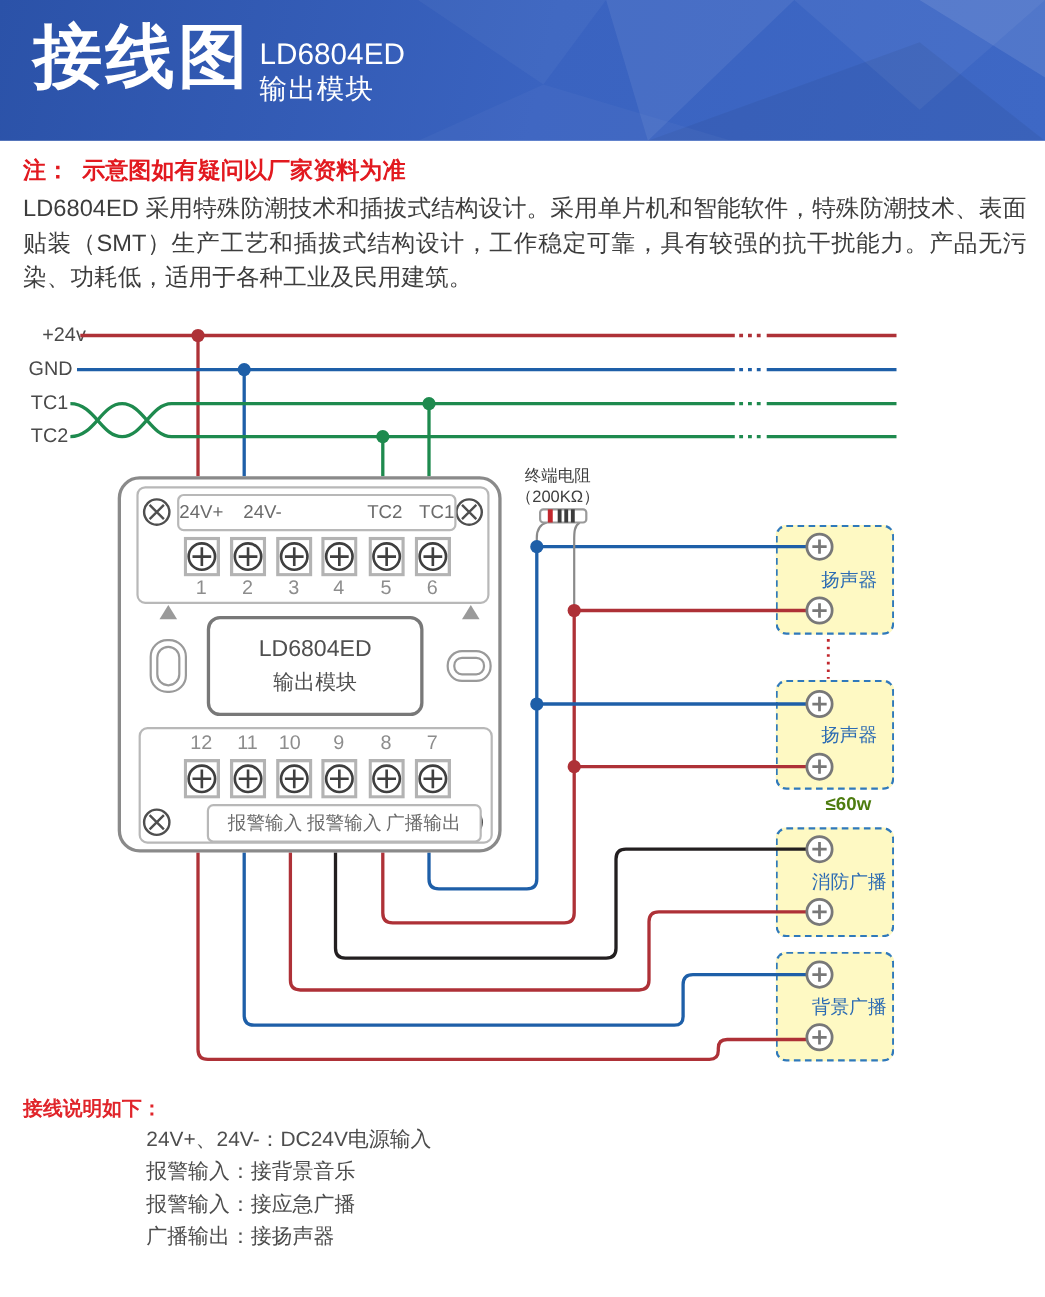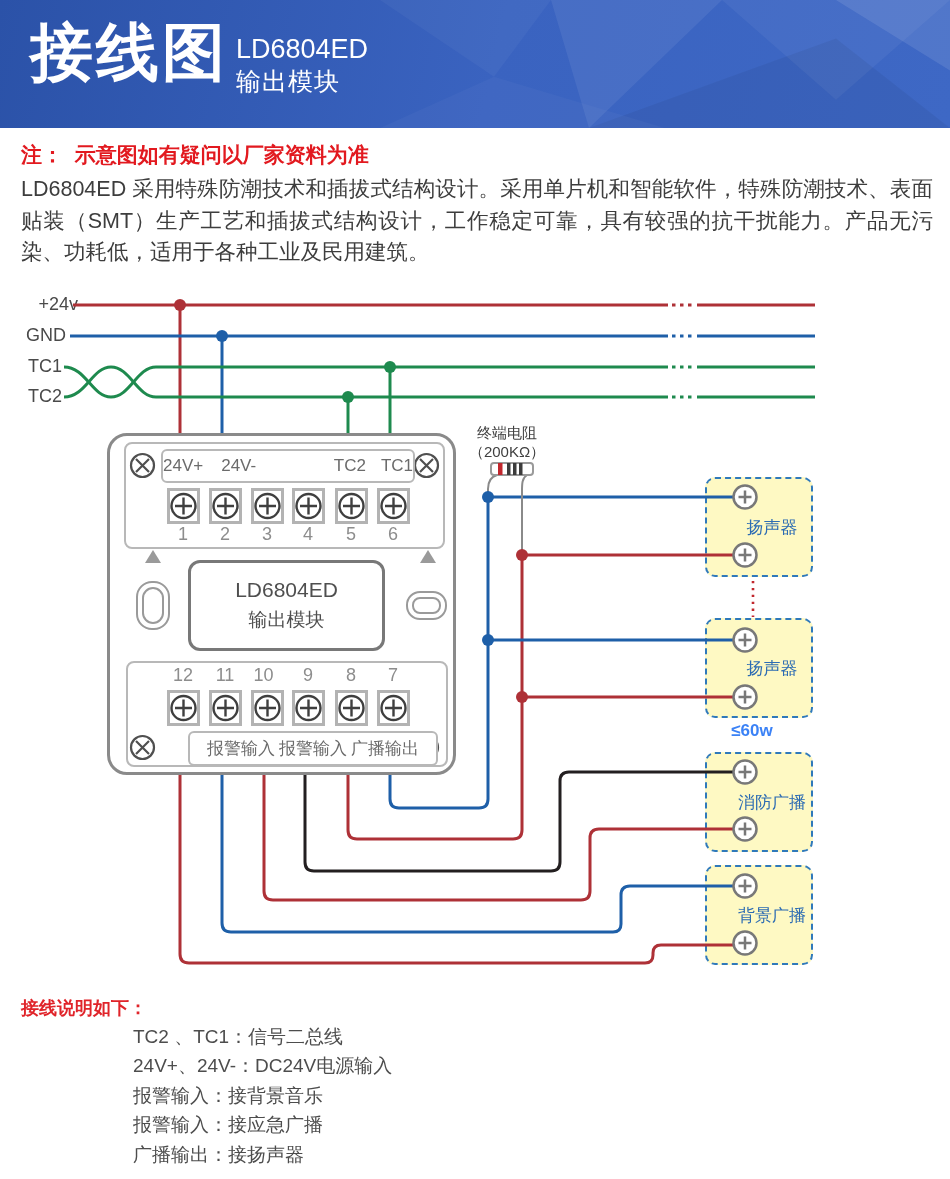--- a/index.html
+++ b/index.html
@@ -32,22 +32,22 @@
   .diagram { position:absolute; left:0; top:290px; width:950px; height:695px; }
   .wires { position:absolute; left:0; top:0; z-index:3; pointer-events:none; }
 
   .bus-label { position:absolute; width:50px; text-align:right; font-size:18px; color:#4a4a4a; z-index:2; }
 
   
   .dev-box { position:absolute; left:705px; width:108px; height:100px; border:2px dashed #2f79bb;
     border-radius:10px; z-index:1; background:#fef9c3; }
   .dev-label { position:absolute; left:28px; right:2px; top:50%; transform:translateY(-50%);
     text-align:center; font-size:17px; font-weight:500; color:#2d6cb3; }
-  .power-note { position:absolute; left:712px; top:431px; width:80px; text-align:center;
-    font-size:17px; font-weight:600; color:#3b82f6; z-index:2; }
+  .power-note { position:absolute; left:712px; top:431px; width:80px; text-align:right;
+    font-size:17px; font-weight:600; color:#4d7c0f; z-index:2; }
 
   .resistor-label { position:absolute; left:447px; top:134px; width:120px; text-align:center;
     font-size:15px; line-height:18.5px; color:#3f3f3f; z-index:4; }
 
   
   .module { position:absolute; left:107px; top:143px; width:349px; height:342px; z-index:4;
     background:#fff; border:3.5px solid #8a8a8a; border-radius:20px; }
   .mod-box { position:absolute; border:2px solid #b8b8b8; border-radius:8px; }
   .mod-top-box { left:14px; top:6px; width:321px; height:107px; }
   .mod-bot-box { left:16px; top:225px; width:322px; height:106px; }
@@ -349,20 +349,19 @@
       <div class="mod-strip strip-bot">
         <span>报警输入</span>
         <span>报警输入</span>
         <span>广播输出</span>
       </div>
     </div>
   </div>
 
   <div class="ins-title">接线说明如下：</div>
   <div class="ins-list">
-    <div>TC2 、TC1：信号二总线</div>
     <div>24V+、24V-：DC24V电源输入</div>
     <div>报警输入：接背景音乐</div>
     <div>报警输入：接应急广播</div>
     <div>广播输出：接扬声器</div>
   </div>
 
 </div>
 
 </body></html>

